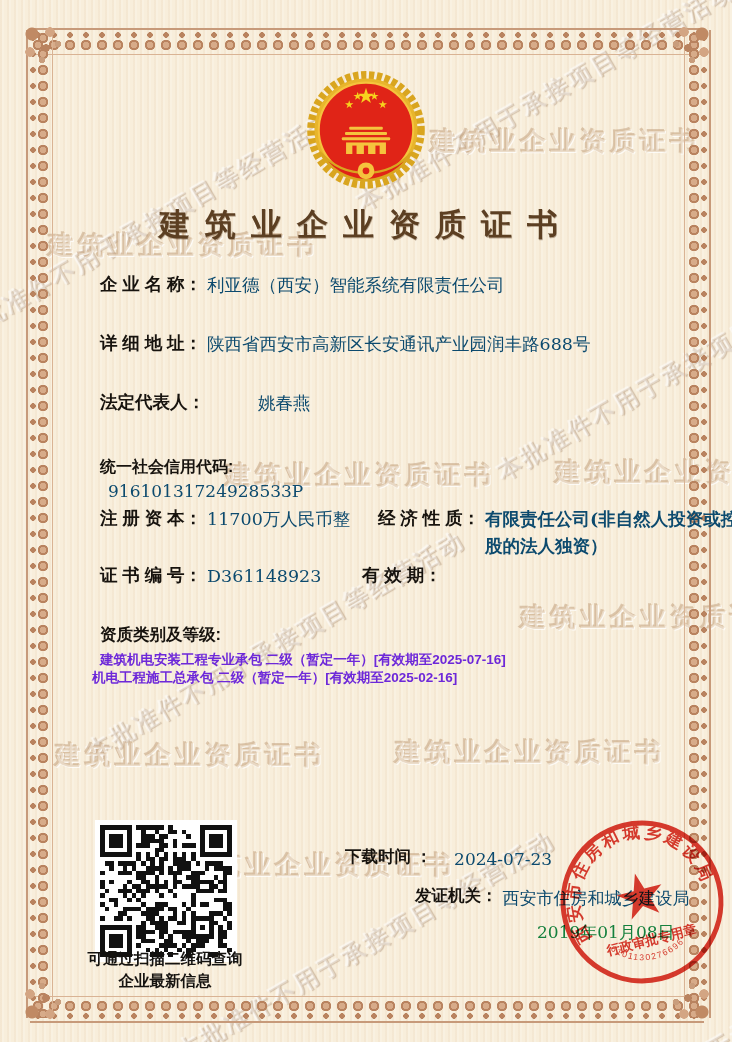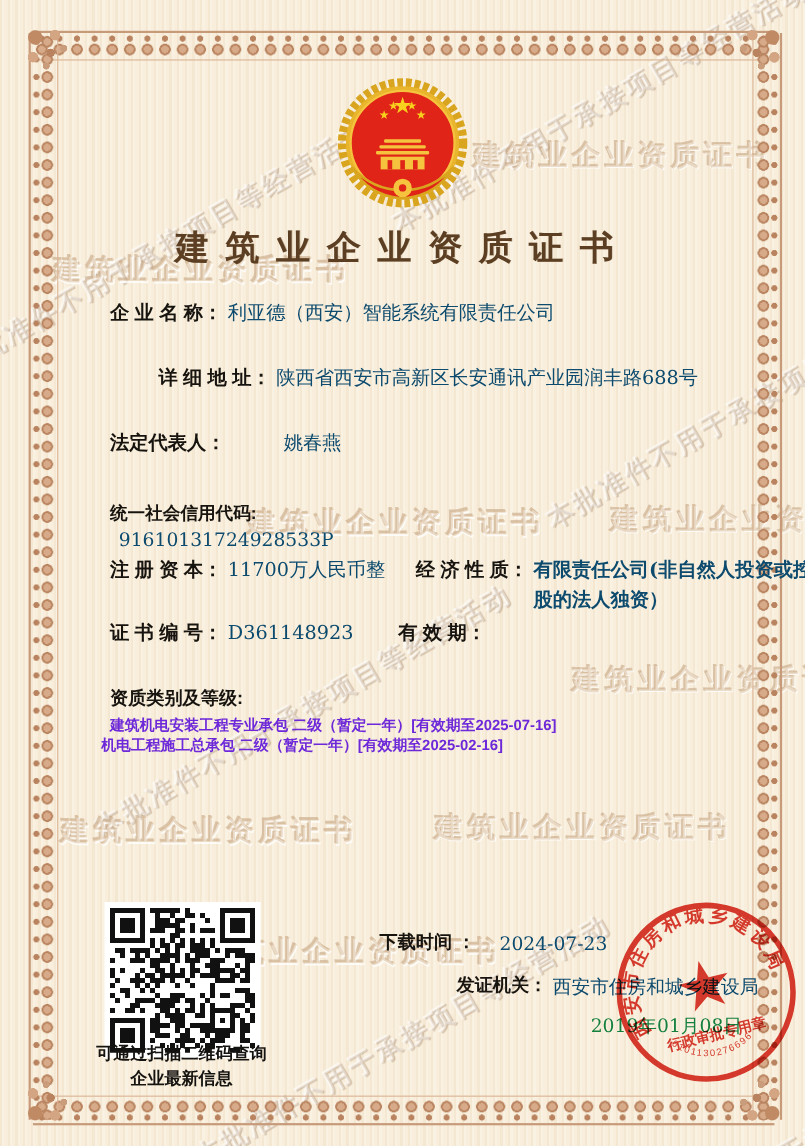--- a/index.html
+++ b/index.html
@@ -61,21 +61,21 @@
   
   .title{
     position:absolute;left:0;right:0;top:204px;text-align:center;z-index:2;
     font-size:31px;font-weight:bold;letter-spacing:15px;color:#5c3f22;
     text-shadow:0.5px 0.5px 0 rgba(92,63,34,0.4);
   }
   
   .row{position:absolute;display:flex;align-items:flex-start;z-index:2;}
   .lbl{font-weight:bold;font-size:17.5px;white-space:nowrap;color:#17130e;}
   .val{font-family:"DejaVu Serif",serif;font-size:17.5px;color:#0c4a6e;margin-left:5px;line-height:1.55;}
-  .r-name{left:100px;top:272px;} .r-addr{left:100px;top:331px;margin-left:44px;} .r-legal{left:100px;top:390px;gap:48px;}
+  .r-name{left:100px;top:272px;} .r-addr{left:100px;top:331px;} .r-legal{left:100px;top:390px;gap:48px;}
   .r-credit{left:100px;top:457px;flex-direction:column;} .r-credit .lbl{font-size:16px;letter-spacing:0;}
   .r-credit .val{font-size:17px;margin-left:8px;}
   .r-capital{left:100px;top:506px;} .r-econ{left:378px;top:506px;} .r-econ .val{width:254px;font-weight:bold;}
   .r-cert{left:100px;top:563px;} .r-valid{left:362px;top:563px;}
   .qual-h{position:absolute;left:100px;top:624px;font-size:16.5px;font-weight:bold;z-index:2;}
   .qual-i{position:absolute;font-size:13.5px;font-weight:600;color:#6d28d9;z-index:2;white-space:nowrap;}
   .q1{left:100px;top:651px;} .q2{left:92px;top:669px;}
   
   .r-download{left:345px;top:846px;} .r-download .val{margin-left:22px;font-size:17px;}
   .r-download .lbl{font-size:16.5px;}

